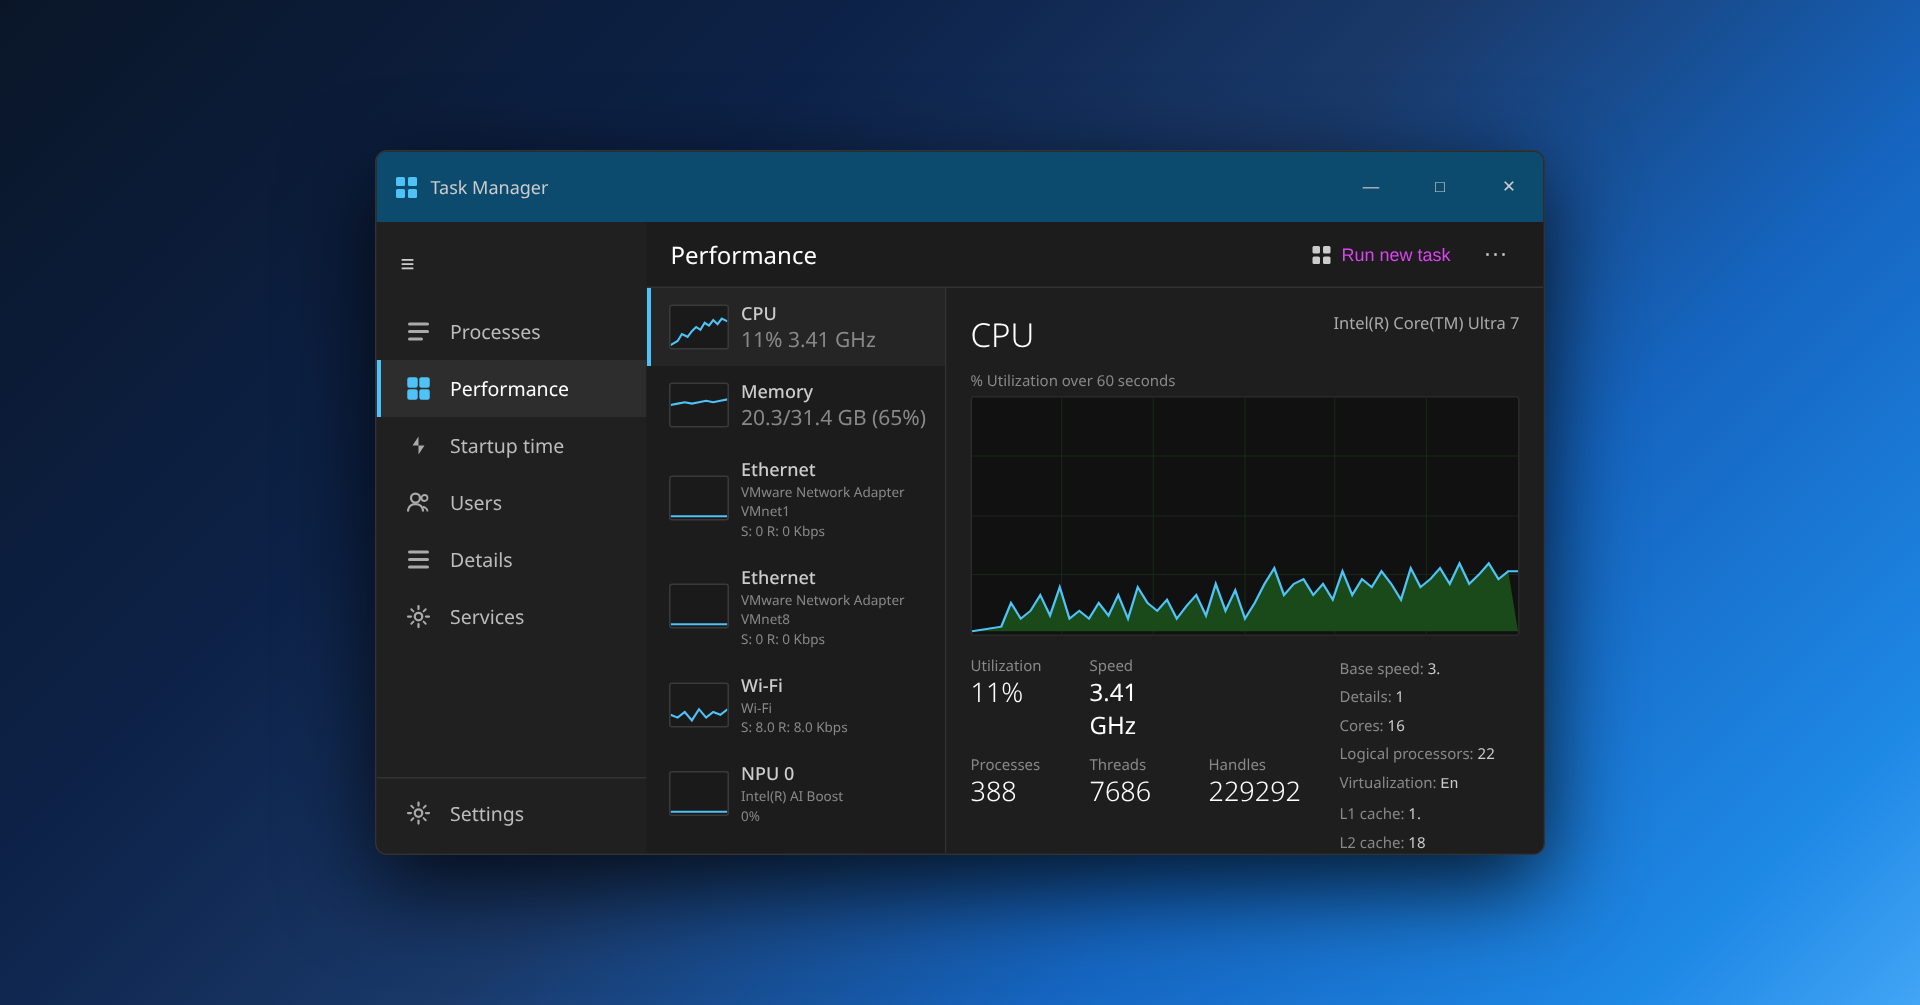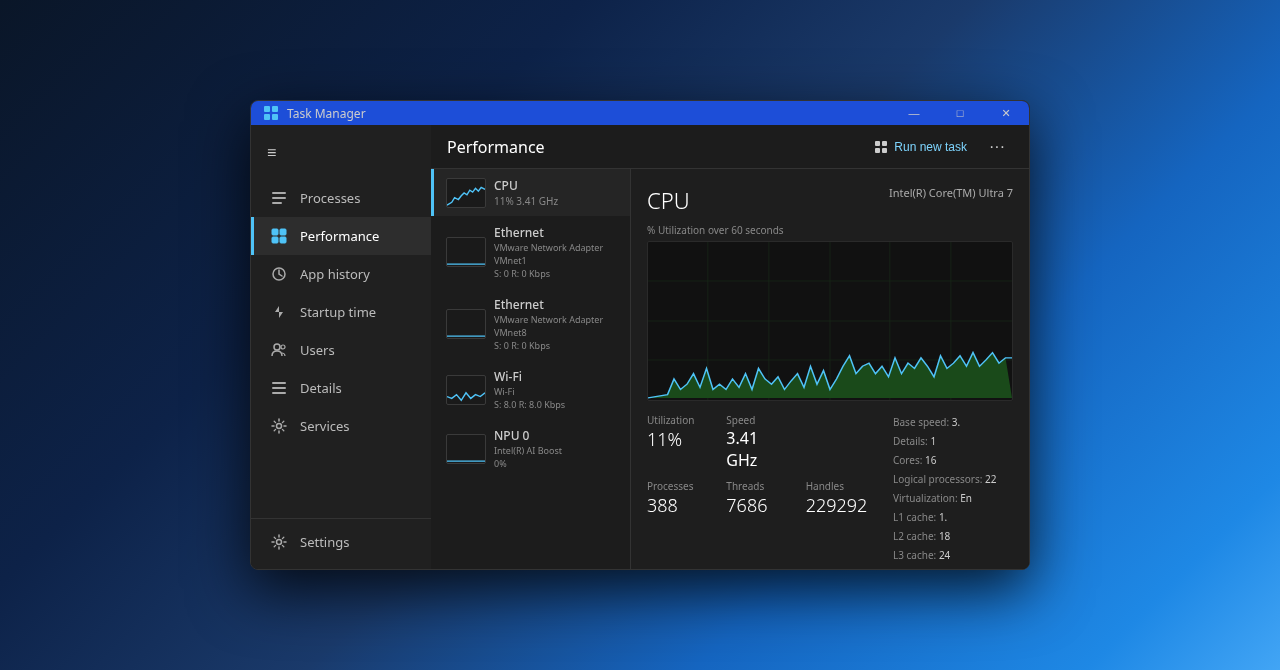--- a/index.html
+++ b/index.html
@@ -20,22 +20,22 @@
       background: #1c1c1c;
       border-radius: 8px;
       box-shadow: 0 20px 60px rgba(0,0,0,0.8);
       display: flex;
       flex-direction: column;
       overflow: hidden;
       border: 1px solid #333;
     }
 
     .titlebar {
-      height: 24px;
-      background: #1d4ed8;
+      height: 47px;
+      background: #0c4a6e;
       display: flex;
       align-items: center;
       justify-content: space-between;
       padding: 0 0 0 12px;
       flex-shrink: 0;
     }
 
     .titlebar-left {
       display: flex;
       align-items: center;
@@ -153,21 +153,21 @@
       gap: 4px;
     }
 
     .run-new-task {
       display: flex;
       align-items: center;
       gap: 6px;
       padding: 4px 10px;
       background: transparent;
       border: none;
-      color: #7dd3fc;
+      color: #d946ef;
       font-size: 12px;
       cursor: pointer;
       border-radius: 4px;
     }
 
     .more-btn {
       width: 32px;
       height: 32px;
       display: flex;
       align-items: center;
@@ -212,21 +212,21 @@
       display: flex;
       align-items: center;
       justify-content: center;
       flex-shrink: 0;
       position: relative;
       overflow: hidden;
     }
 
     .device-info { flex: 1; }
     .device-name { color: #ccc; font-size: 12px; font-weight: 500; }
-    .device-sub { color: #888; font-size: 10px; }
+    .device-sub { color: #888; font-size: 14px; }
 
     
     .sparkline {
       width: 100%;
       height: 100%;
     }
 
     .detail-panel {
       flex: 1;
       padding: 16px;
@@ -324,29 +324,20 @@
           <svg width="16" height="16" viewBox="0 0 16 16" fill="none">
             <rect x="1" y="1" width="6" height="6" rx="1" fill="#4fc3f7" stroke="#4fc3f7"></rect>
             <rect x="9" y="1" width="6" height="6" rx="1" fill="#4fc3f7" stroke="#4fc3f7"></rect>
             <rect x="1" y="9" width="6" height="6" rx="1" fill="#4fc3f7" stroke="#4fc3f7"></rect>
             <rect x="9" y="9" width="6" height="6" rx="1" fill="#4fc3f7" stroke="#4fc3f7"></rect>
           </svg>
         </span>
         <span>Performance</span>
       </div>
 
-      <div class="sidebar-item">
-        <span class="icon">
-          <svg width="16" height="16" viewBox="0 0 16 16" fill="none">
-            <circle cx="8" cy="8" r="6" stroke="#aaa" stroke-width="1.5" fill="none"></circle>
-            <path d="M8 4v4l3 2" stroke="#aaa" stroke-width="1.5" stroke-linecap="round"></path>
-          </svg>
-        </span>
-        <span>App history</span>
-      </div>
 
       <div class="sidebar-item">
         <span class="icon">
           <svg width="16" height="16" viewBox="0 0 16 16" fill="none">
             <path d="M8 2L4 8h4v6l4-6H8V2z" fill="#aaa"></path>
           </svg>
         </span>
         <span>Startup time</span>
       </div>
 
@@ -426,20 +417,31 @@
               <svg class="sparkline" viewBox="0 0 40 30" preserveAspectRatio="none">
                 <polyline points="0,28 5,25 8,20 12,22 15,18 18,15 21,17 24,12 27,14 30,10 33,13 36,9 40,11" fill="none" stroke="#4fc3f7" stroke-width="1.5"></polyline>
               </svg>
             </div>
             <div class="device-info">
               <div class="device-name">CPU</div>
               <div class="device-sub">11%  3.41 GHz</div>
             </div>
           </div>
 
+          <div class="device-item">
+            <div class="device-thumb">
+              <svg class="sparkline" viewBox="0 0 40 30" preserveAspectRatio="none">
+                <polyline points="0,15 5,14 10,13 15,14 20,13 25,12 30,13 35,12 40,11" fill="none" stroke="#4fc3f7" stroke-width="1.5"></polyline>
+              </svg>
+            </div>
+            <div class="device-info">
+              <div class="device-name">Memory</div>
+              <div class="device-sub">20.3/31.4 GB (65%)</div>
+            </div>
+          </div>
 
 
           <div class="device-item">
             <div class="device-thumb">
               <svg class="sparkline" viewBox="0 0 40 30" preserveAspectRatio="none">
                 <polyline points="0,28 40,28" fill="none" stroke="#4fc3f7" stroke-width="1.5"></polyline>
               </svg>
             </div>
             <div class="device-info">
               <div class="device-name">Ethernet</div>
@@ -553,21 +555,21 @@
               <div>
                 <span>Cores:</span>
                 <span style="color:#ccc;margin-top:12px;">16</span>
               </div>
               <div>
                 <span>Logical processors:</span>
                 <span style="color:#ccc;">22</span>
               </div>
               <div>
                 <span>Virtualization:</span>
-                <span style="color:#ccc;">En</span>
+                <span style="color:#ccc;font-family:Liberation Mono, monospace;">En</span>
               </div>
               <div>
                 <span>L1 cache:</span>
                 <span style="color:#ccc;">1.</span>
               </div>
               <div>
                 <span>L2 cache:</span>
                 <span style="color:#ccc;">18</span>
               </div>
               <div>

